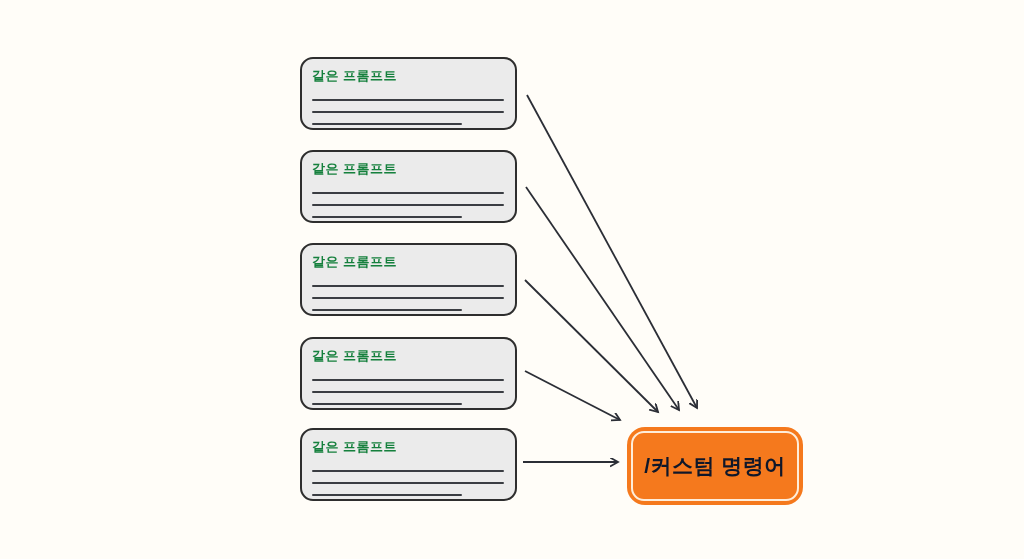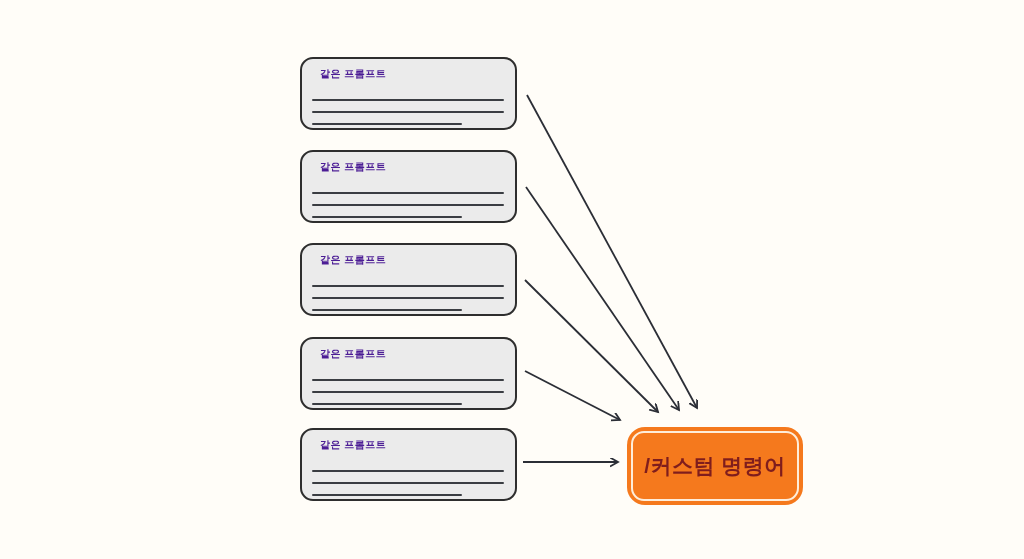--- a/index.html
+++ b/index.html
@@ -29,25 +29,25 @@
     left: 300px;
     width: 217px;
     height: 73px;
     background: #ebebeb;
     border: 2px solid #2e2e2e;
     border-radius: 13px;
     box-sizing: border-box;
   }
   .prompt-box .prompt-label {
     position: absolute;
-    left: 18px;
+    left: 10px;
     top: 8px;
-    font-size: 10px;
+    font-size: 13px;
     font-weight: 600;
-    color: #4c1d95;
+    color: #15803d;
     letter-spacing: 0.5px;
     white-space: nowrap;
   }
   .prompt-box .prompt-lines {
     position: absolute;
     left: 10px;
     right: 11px;
     top: 40px;
   }
   .prompt-box .line {
@@ -74,21 +74,21 @@
     width: 100%;
     height: 100%;
     border: 2px solid rgba(255, 250, 240, 0.9);
     border-radius: 13px;
     box-sizing: border-box;
     display: flex;
     align-items: center;
     justify-content: center;
   }
   .command-label {
-    color: #7f1d1d;
+    color: #0f172a;
     font-size: 21px;
     font-weight: 700;
     letter-spacing: 0.5px;
     white-space: nowrap;
   }
 </style>
 </head>
 <body>
 
 <div class="canvas">

